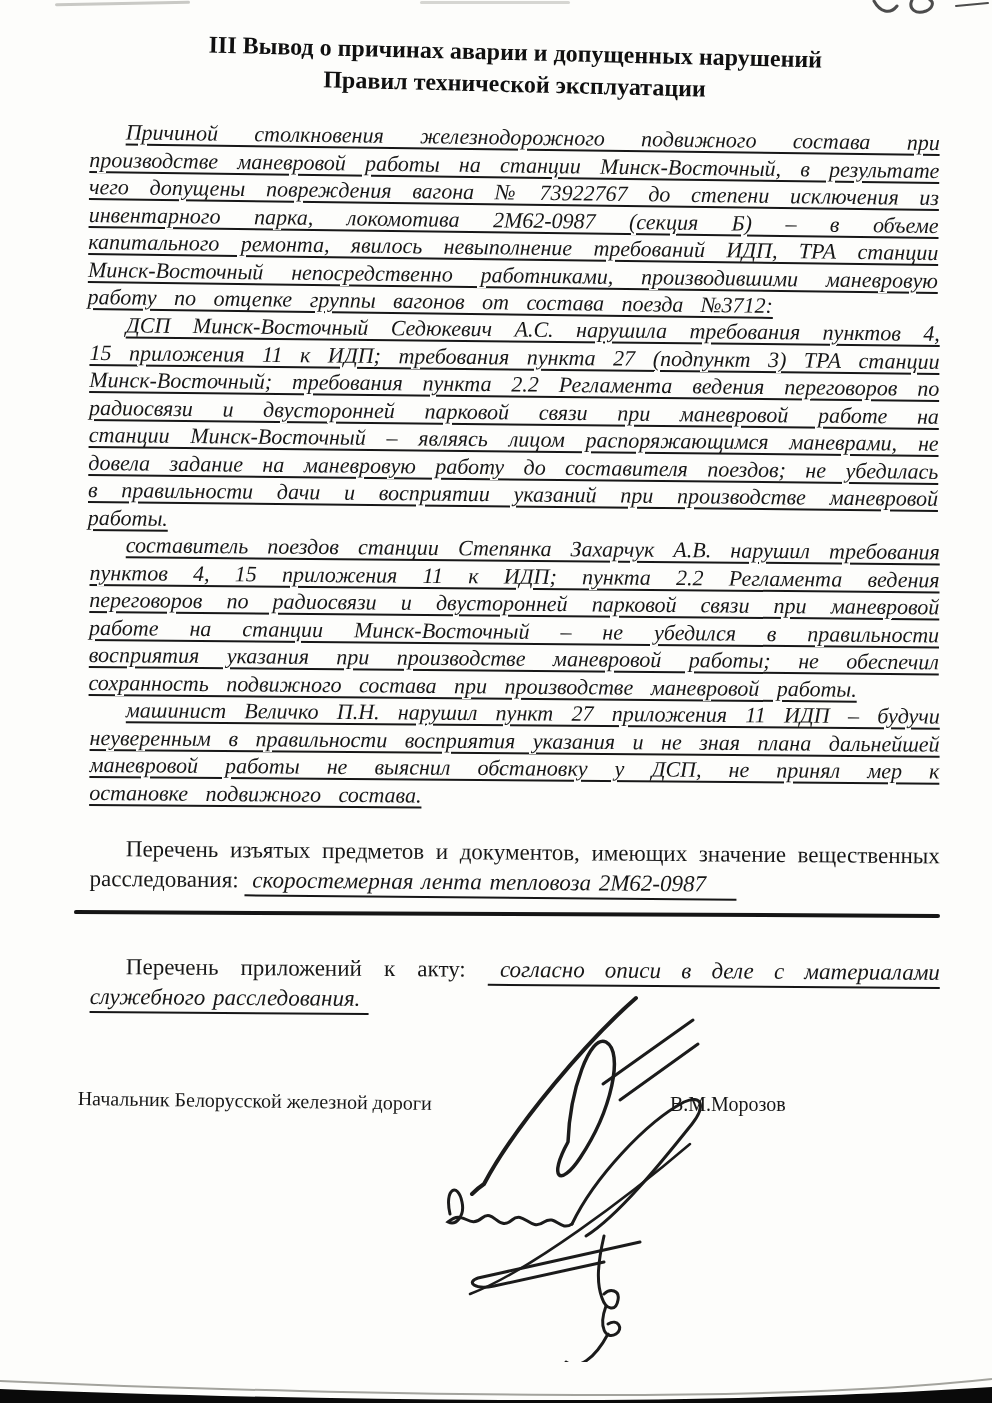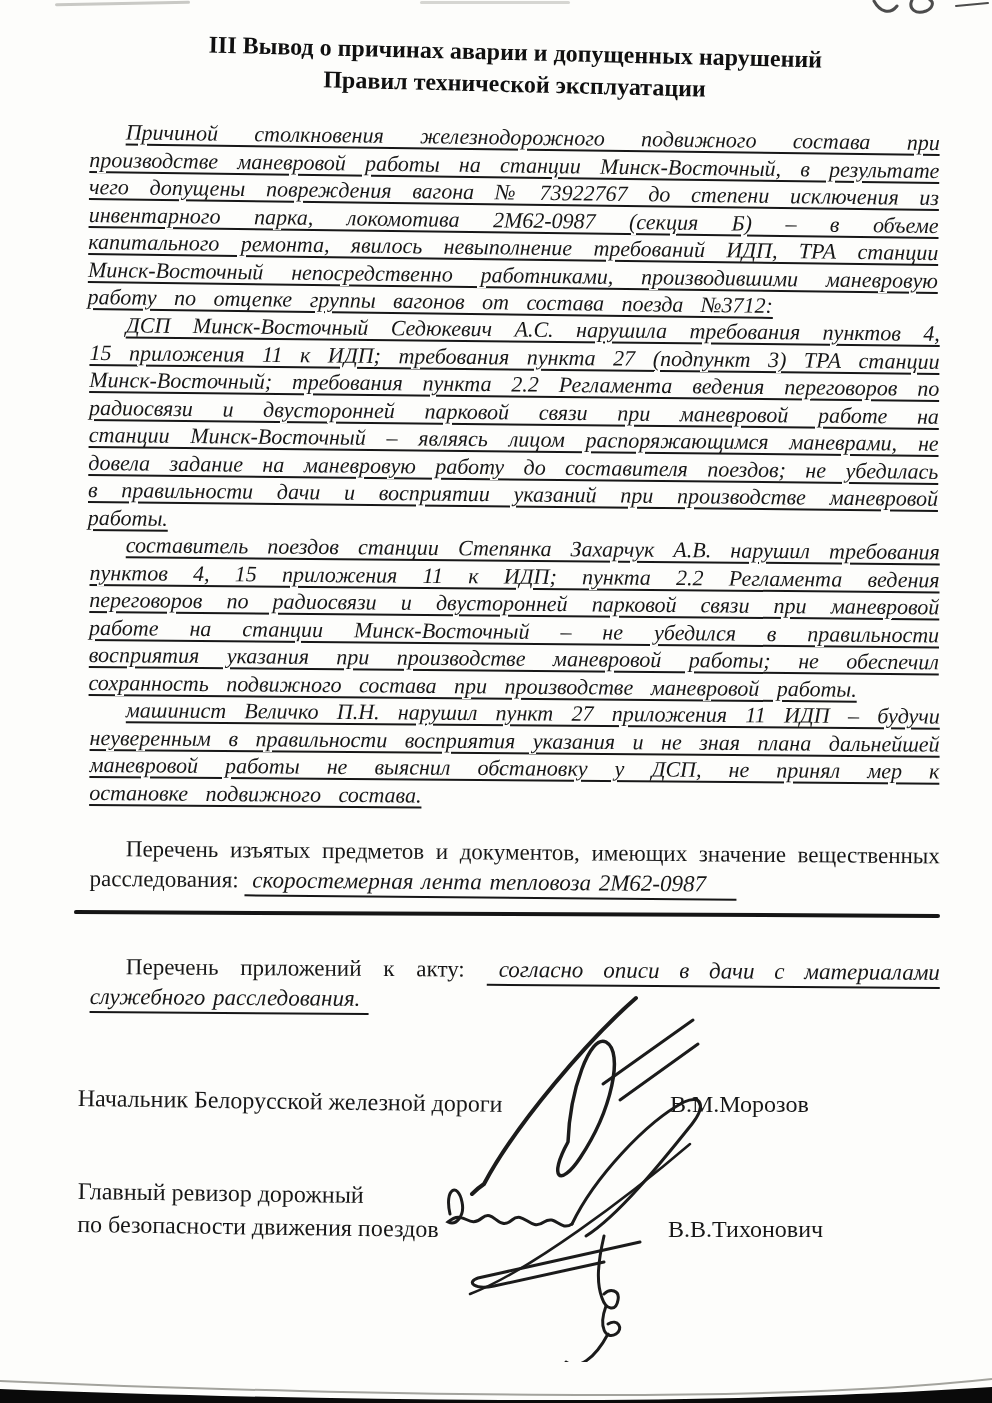--- a/index.html
+++ b/index.html
@@ -54,21 +54,21 @@
   .attach{margin-top:36px;transform:rotate(.4deg);word-spacing:4px;}
   .attach .fill{padding:0 8px 2px 12px;}
   .rule{
     height:4px;width:866px;
     margin:18px 0 0 -16px;
     background:#151515;
     border-radius:2px;
     transform:rotate(.25deg);
   }
   .sig-block{position:relative;margin-top:70px;margin-left:-12px;}
-  .sig-row{display:flex;align-items:flex-start;font-size:24px;line-height:33px;}
+  .sig-row{display:flex;align-items:flex-start;font-size:20px;line-height:33px;}
   .sig-row .role{width:480px;transform:rotate(.8deg);transform-origin:left top;}
   .sig-row.first .name{margin-left:112px;margin-top:6px;}
   .sig-row.second{margin-top:54px;}
   .sig-row.second .name{margin-left:110px;margin-top:38px;}
   .sig-svg{position:absolute;left:330px;top:-100px;pointer-events:none;}
   .pgnum-svg{position:absolute;right:0;top:0;}
   .scan-edge{position:absolute;left:0;bottom:0;}
   .faint-mark{position:absolute;height:3px;border-radius:2px;}
   .fm1{left:55px;top:2px;width:135px;background:#c9c9c5;transform:rotate(-1deg);}
   .fm2{left:420px;top:1px;width:150px;background:#d6d6d2;}
@@ -103,21 +103,21 @@
 
     <p class="plain evidence">
       <span class="lbl">Перечень изъятых предметов и документов, имеющих значение вещественных расследования:</span>
       <span class="fill">скоростемерная лента тепловоза 2М62-0987</span>
     </p>
 
     <div class="rule"></div>
 
     <p class="plain attach">
       <span class="lbl">Перечень приложений к акту:</span>
-      <span class="fill">согласно описи в дачи с материалами служебного расследования.</span>
+      <span class="fill">согласно описи в деле с материалами служебного расследования.</span>
     </p>
 
     <div class="sig-block">
 
       <svg class="sig-svg" width="330" height="380" viewBox="0 0 330 380">
 
         <g fill="none" stroke="#1b1b1b" stroke-linecap="round">
           <path d="M64,212 C70,206 76,202 76,202 C108,142 180,58 228,16" stroke-width="4"></path>
           <path d="M160,160 C140,196 152,206 172,176 C204,128 216,70 198,60 C182,52 162,108 160,160" stroke-width="3.5"></path>
           <path d="M195,102 L285,38" stroke-width="3"></path>
@@ -135,27 +135,20 @@
         </g>
       </svg>
 
       <div class="sig-row first">
         <div class="role">
           <span>Начальник Белорусской железной дороги</span>
         </div>
         <div class="name">В.М.Морозов</div>
       </div>
 
-      <div class="sig-row second">
-        <div class="role">
-          <span>Главный ревизор дорожный</span><br>
-          <span>по безопасности движения поездов</span>
-        </div>
-        <div class="name">В.В.Тихонович</div>
-      </div>
 
     </div>
   </div>
 
   <svg class="scan-edge" width="992" height="60" viewBox="0 0 992 60">
     <path d="M0,38 C180,46 420,52 600,52 C780,52 900,46 992,36" fill="none" stroke="#a3a39d" stroke-width="2"></path>
     <path d="M0,46 C150,52 330,56 500,57 C700,58 870,52 992,44 L992,60 L0,60 Z" fill="#0a0a0a"></path>
   </svg>
 
 </div>

